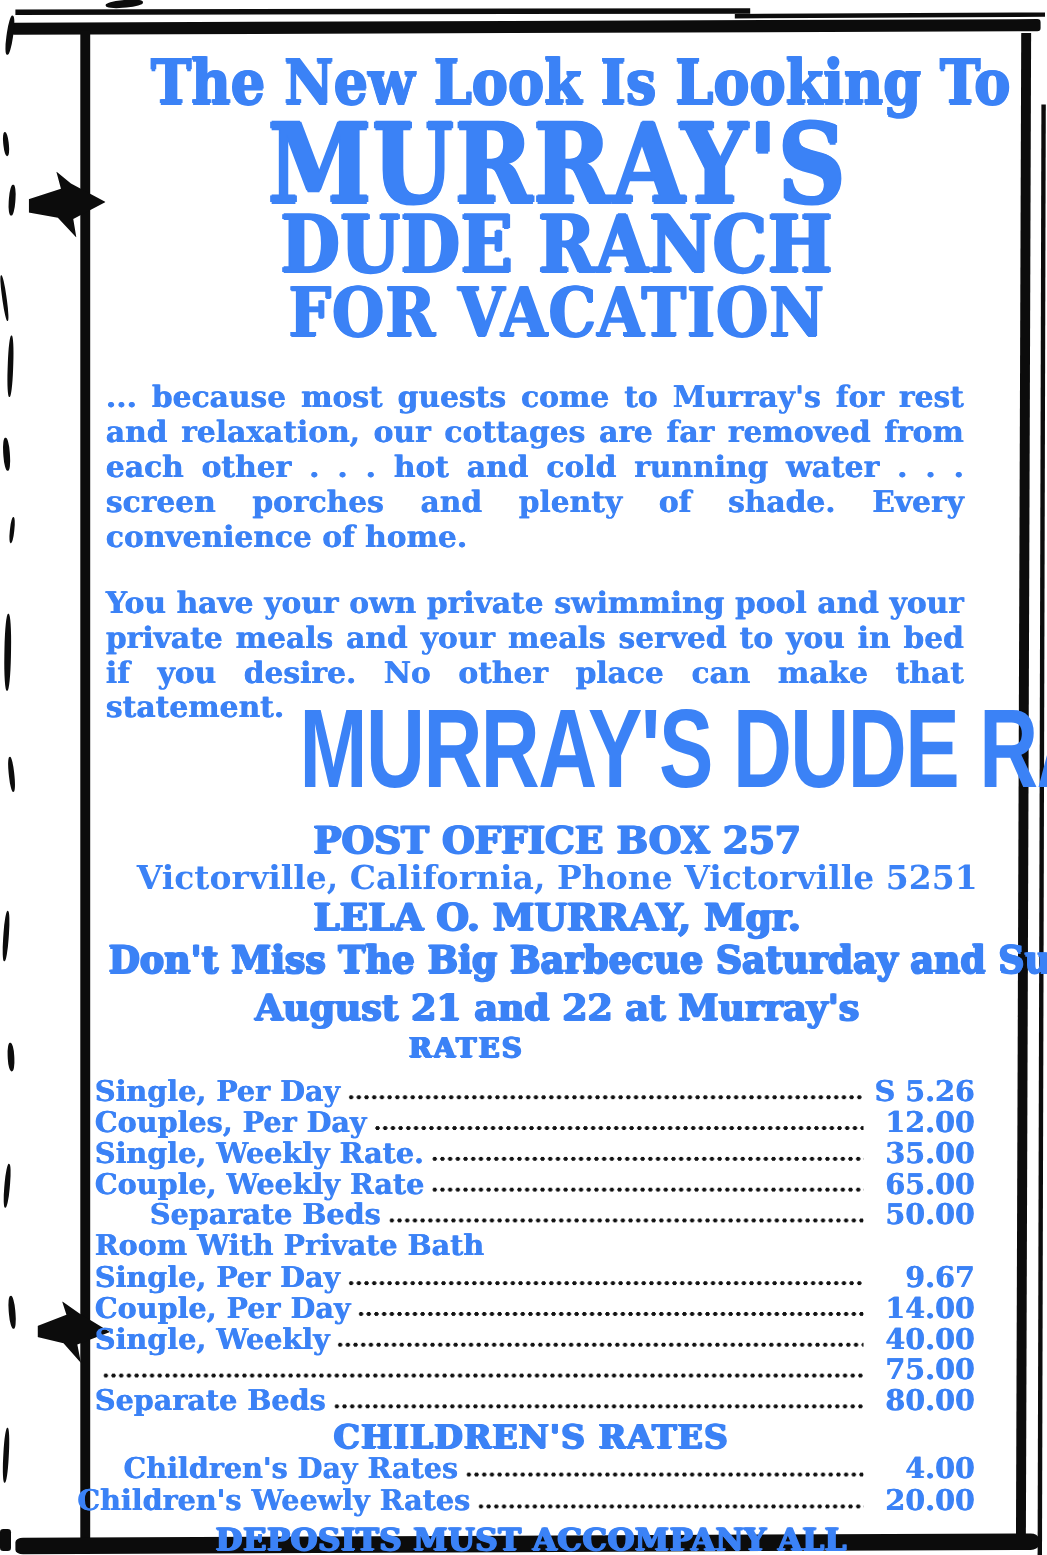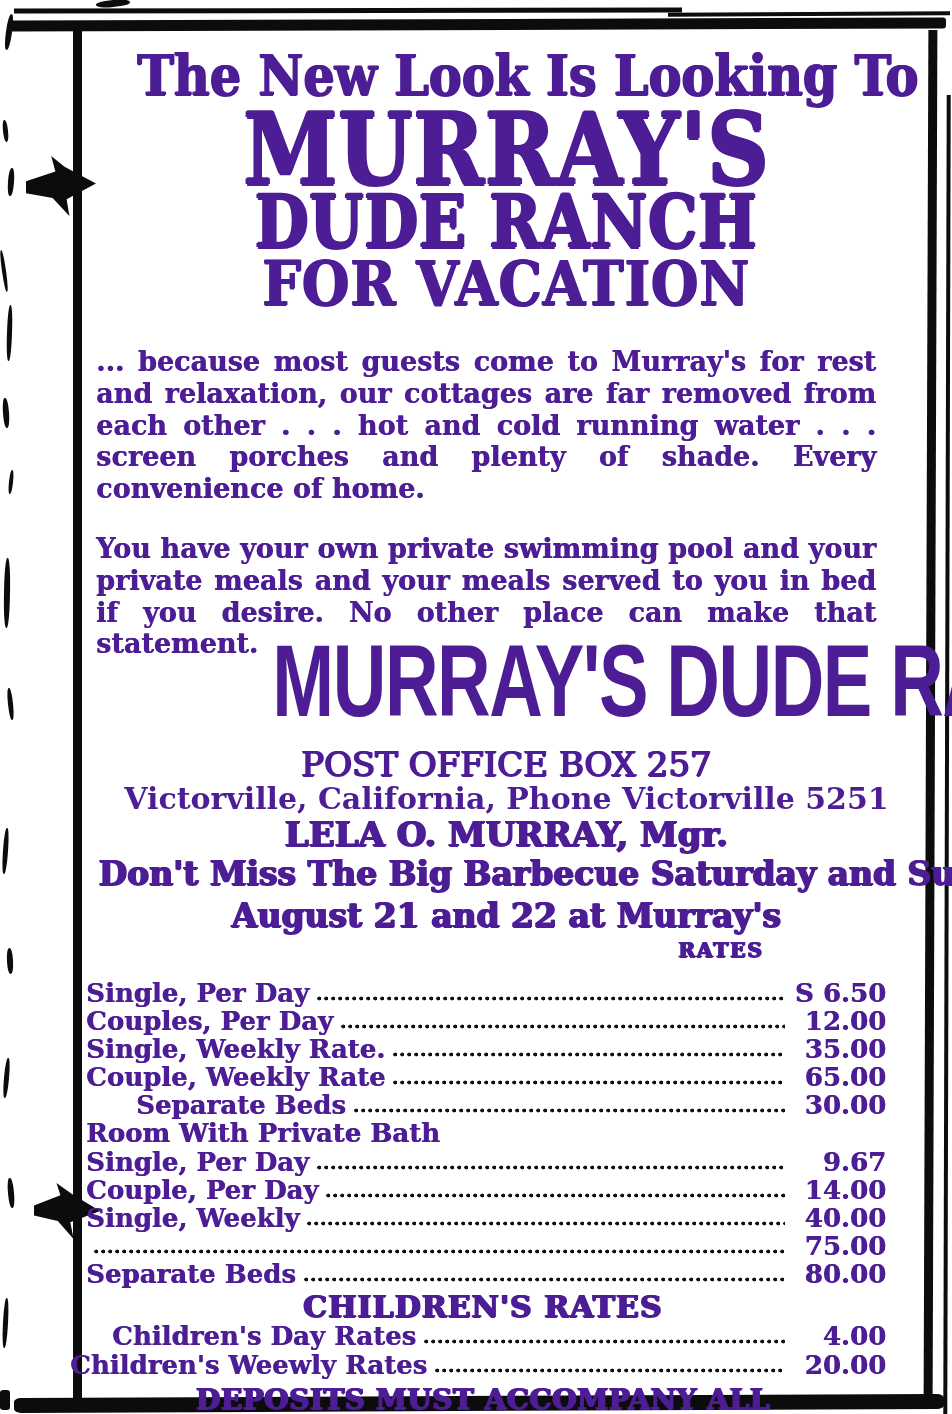--- a/index.html
+++ b/index.html
@@ -1,21 +1,21 @@
 <!DOCTYPE html>
 <html><head>
 <meta charset="utf-8">
 <style>
   * { margin:0; padding:0; box-sizing:border-box; }
   html,body { background:#e8e8e4; }
   .page {
     position:relative;
     width:952px; height:1414px;
     background:#ffffff;
-    color:#4c1d95;
+    color:#3b82f6;
     font-family:"DejaVu Serif", serif;
     overflow:hidden;
     margin:0 auto;
   }
   
   .rule { position:absolute; background:#0c0c0c; }
   .rule-thin-top    { left:14px;  top:8px;    width:668px; height:5px;  transform:rotate(-0.1deg); }
   .rule-thin-top2   { left:668px; top:12px;   width:282px; height:4px;  transform:rotate(-0.3deg); }
   .rule-thick-top   { left:10px;  top:19px;   width:936px; height:11px; transform:rotate(-0.2deg); border-radius:3px; }
   .border-left      { left:73px;  top:28px;   width:9px;   height:1372px; }
@@ -58,29 +58,29 @@
   }
   .intro p { text-shadow:0.6px 0 currentColor;margin-top:28px; }
 
   .banner { top:630px; }
   .banner .nowrap {
     font-family:"Liberation Sans", sans-serif; font-weight:bold;
     font-size:106px; line-height:1;
     transform:scale(0.70,0.96); transform-origin:center top; letter-spacing:-2px;
   }
 
-  .po-box   { top:747px; font-weight:normal; font-size:34px; line-height:1; }
+  .po-box   { top:747px; font-weight:bold; font-size:34px; line-height:1; }
   .address  { top:784px; font-weight:bold; font-size:30px; line-height:1; }
   .manager  { top:817px; font-weight:bold; font-size:34px; line-height:1; }
 
   .event1 { top:856px; font-weight:bold; font-size:34px; line-height:1; }
   .event1 .nowrap { transform:scale(0.97,1.0); transform-origin:center top; }
   .event2 { top:899px; font-weight:bold; font-size:33px; line-height:1; }
 
-  .rates-heading { top:940px; left:84px; width:680px; font-weight:bold; font-size:20px; letter-spacing:2px; line-height:1;text-align:right; }
+  .rates-heading { top:940px; left:84px; width:680px; font-weight:bold; font-size:25px; letter-spacing:2px; line-height:1; }
 
   
   .rates-table { position:absolute; left:80px; top:978px; width:806px; font-size:26px; font-weight:bold; }
   .rate-row { display:flex; align-items:baseline; height:28px; padding-left:6px; }
   .rate-row.indent-1 { padding-left:56px; }
   .rate-row.indent-2 { padding-left:32px; }
   .rate-row.outdent  { padding-left:0; margin-left:-10px; }
   .rate-label { white-space:nowrap; text-shadow:0.6px 0 currentColor; }
   .leader {
     flex:1; height:7px; margin:0 5px 0 8px;
@@ -168,41 +168,41 @@
 
   <div class="abs rates-heading">
     <span class="nowrap fat">RATES</span>
   </div>
 
   <div class="rates-table">
     <div>
         <div class="rate-row">
           <span class="rate-label">Single, Per Day</span>
           <span class="leader"></span>
-          <span class="rate-value">S 6.50</span>
+          <span class="rate-value">S 5.26</span>
         </div>
         <div class="rate-row">
           <span class="rate-label">Couples, Per Day</span>
           <span class="leader"></span>
           <span class="rate-value">12.00</span>
         </div>
         <div class="rate-row">
           <span class="rate-label">Single, Weekly Rate.</span>
           <span class="leader"></span>
           <span class="rate-value">35.00</span>
         </div>
         <div class="rate-row">
           <span class="rate-label">Couple, Weekly Rate</span>
           <span class="leader"></span>
           <span class="rate-value">65.00</span>
         </div>
         <div class="rate-row indent-1">
           <span class="rate-label">Separate Beds</span>
           <span class="leader"></span>
-          <span class="rate-value">30.00</span>
+          <span class="rate-value">50.00</span>
         </div>
       </div>
     <div class="bath-heading">Room With Private Bath</div>
     <div>
         <div class="rate-row">
           <span class="rate-label">Single, Per Day</span>
           <span class="leader"></span>
           <span class="rate-value">9.67</span>
         </div>
         <div class="rate-row">

